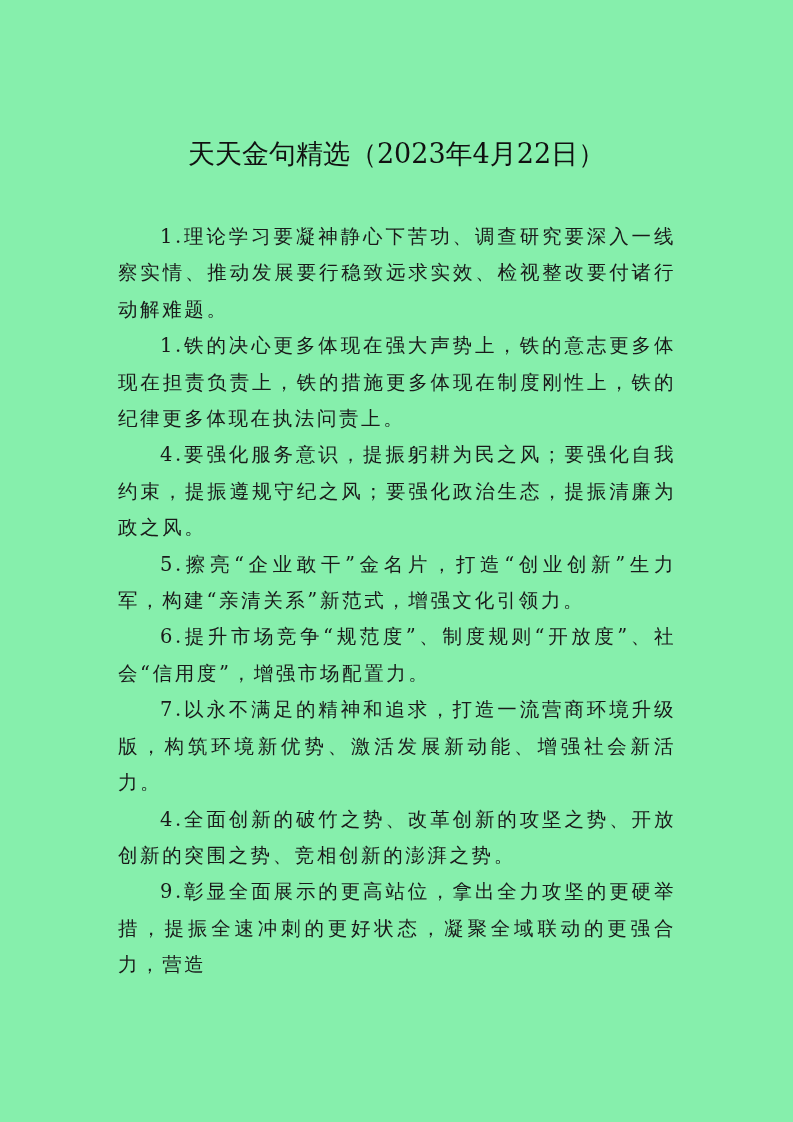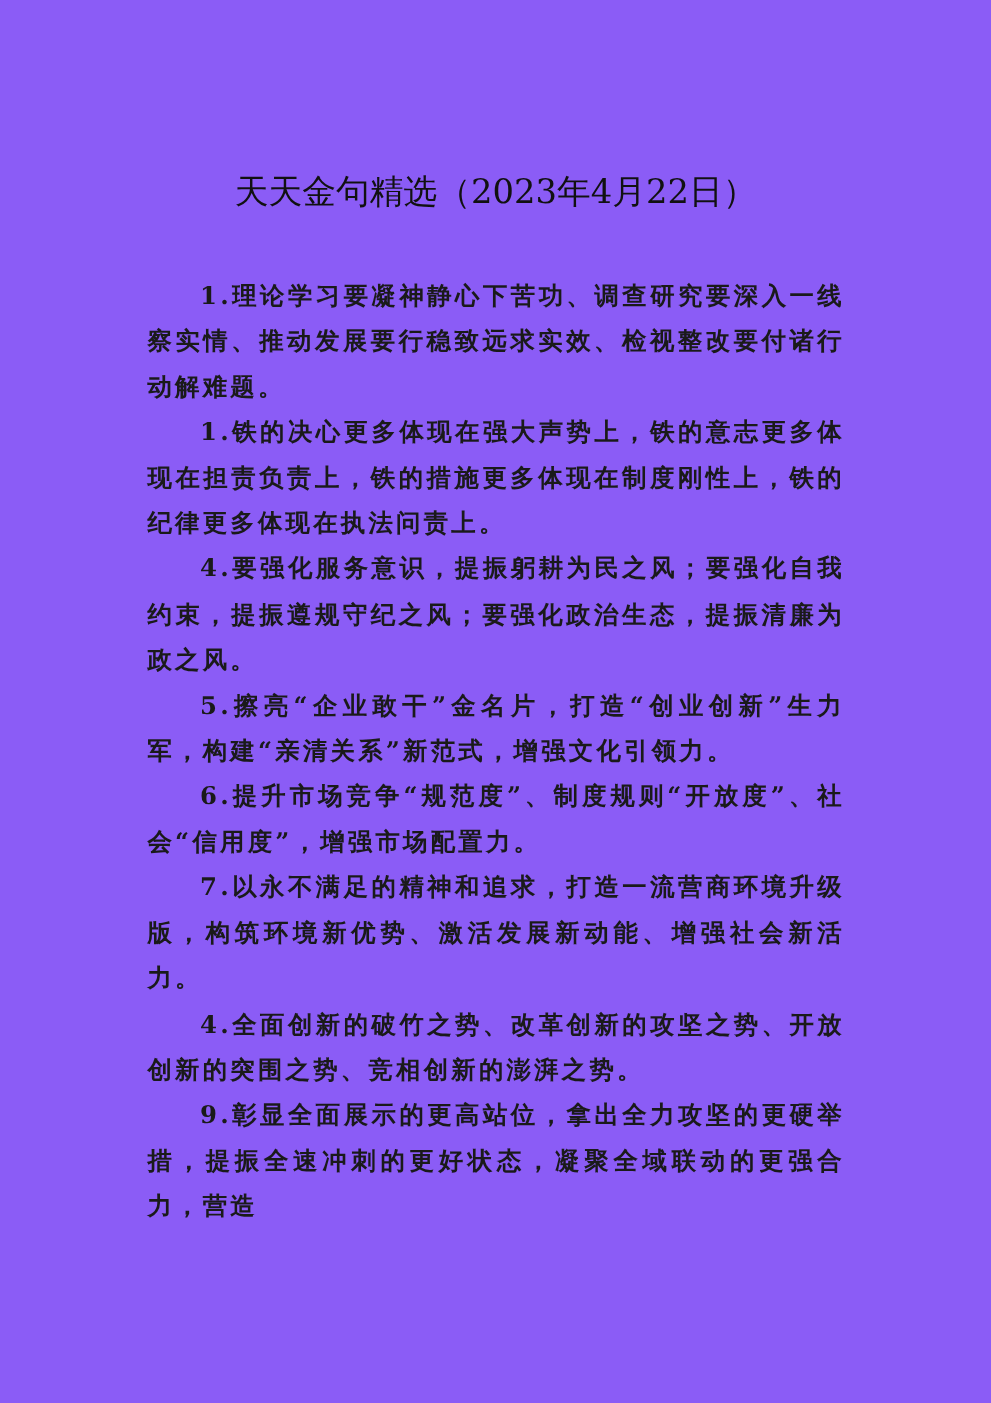--- a/index.html
+++ b/index.html
@@ -13,41 +13,40 @@
       position: relative;
       overflow: hidden;
       font-family: "DejaVu Serif", "Liberation Serif", serif;
       color: #1a1a1a;
     }
     .page {
       position: absolute;
       left: 0; top: 0;
       width: 793px;
       height: 1122px;
-      background: #8b5cf6;
+      background: #86efac;
     }
     .title {
       position: absolute;
       left: 0;
       top: 136px;
       width: 793px;
       text-align: center;
       font-size: 27px;
       line-height: 36px;
       font-weight: normal;
       letter-spacing: 0px;
       margin: 0;
       color: #111;
     }
     .body {
       position: absolute;
       left: 118px;
       top: 219px;
       width: 558px;
-      font-weight: bold;
     }
     .para {
       margin: 0;
       font-size: 19.5px;
       line-height: 36.4px;
       text-indent: 42px;
       text-align: justify;
       text-justify: inter-character;
       letter-spacing: 2.6px;
       color: #1a1a1a;

